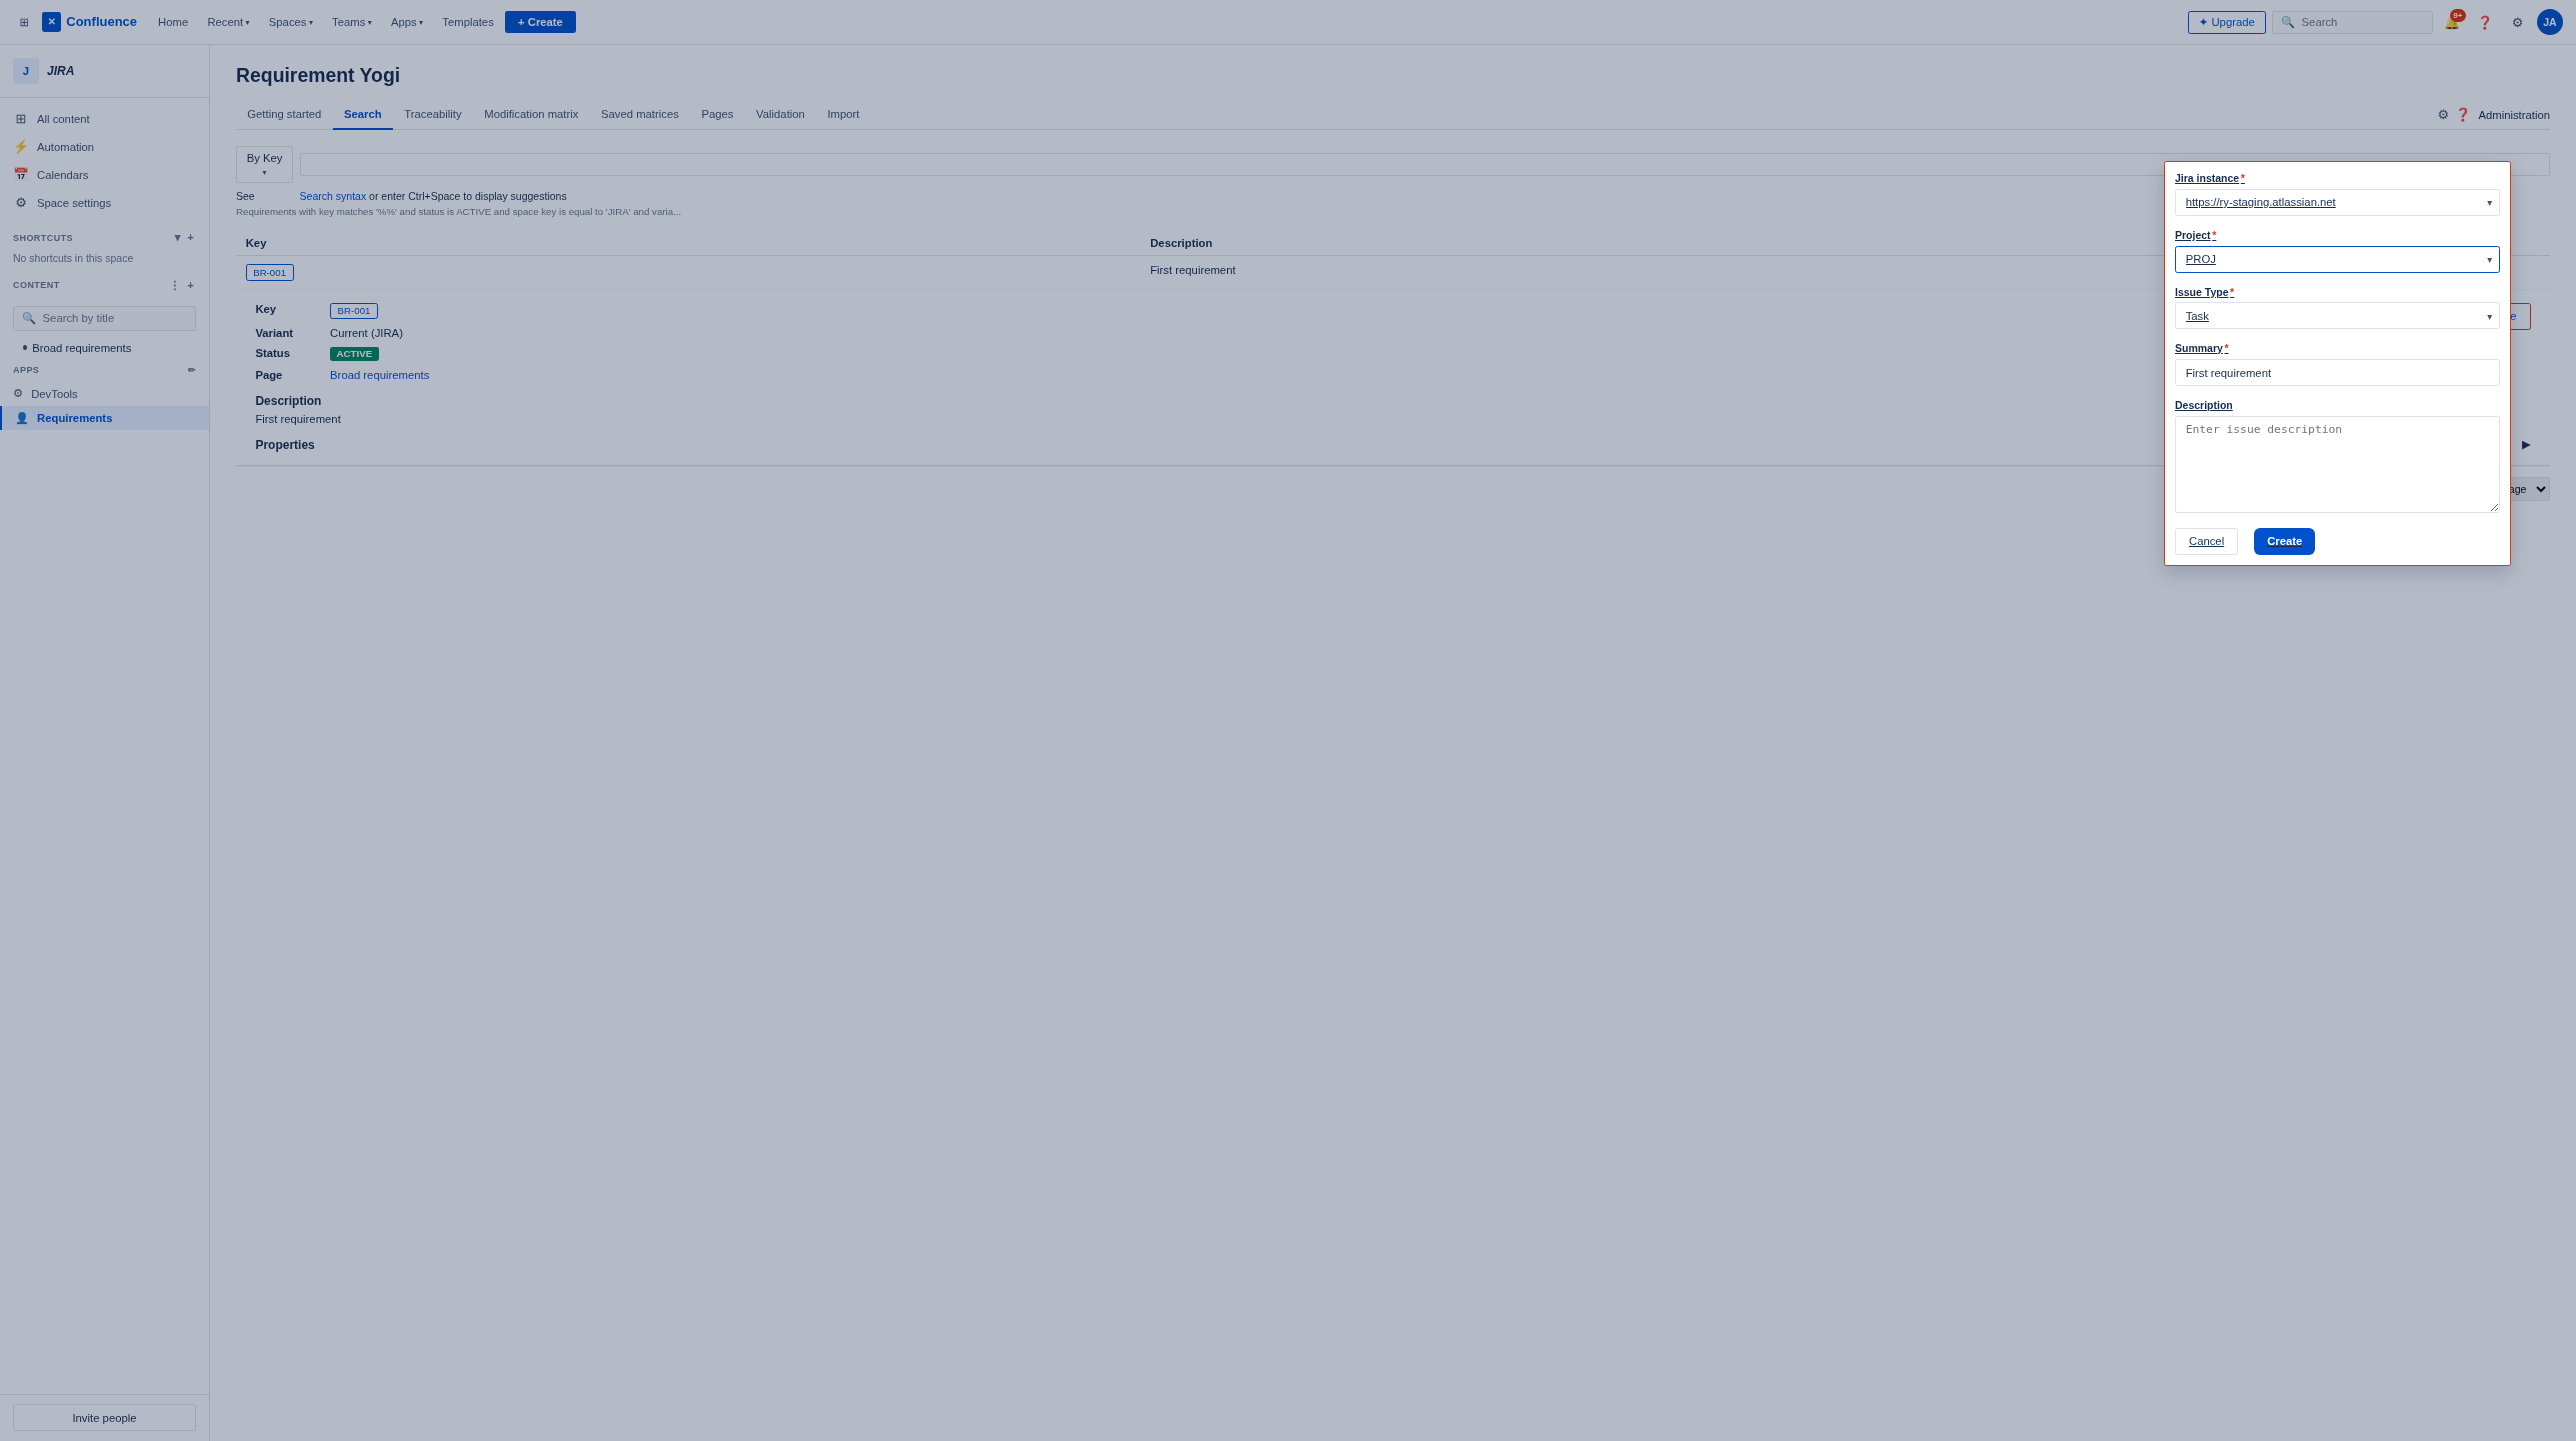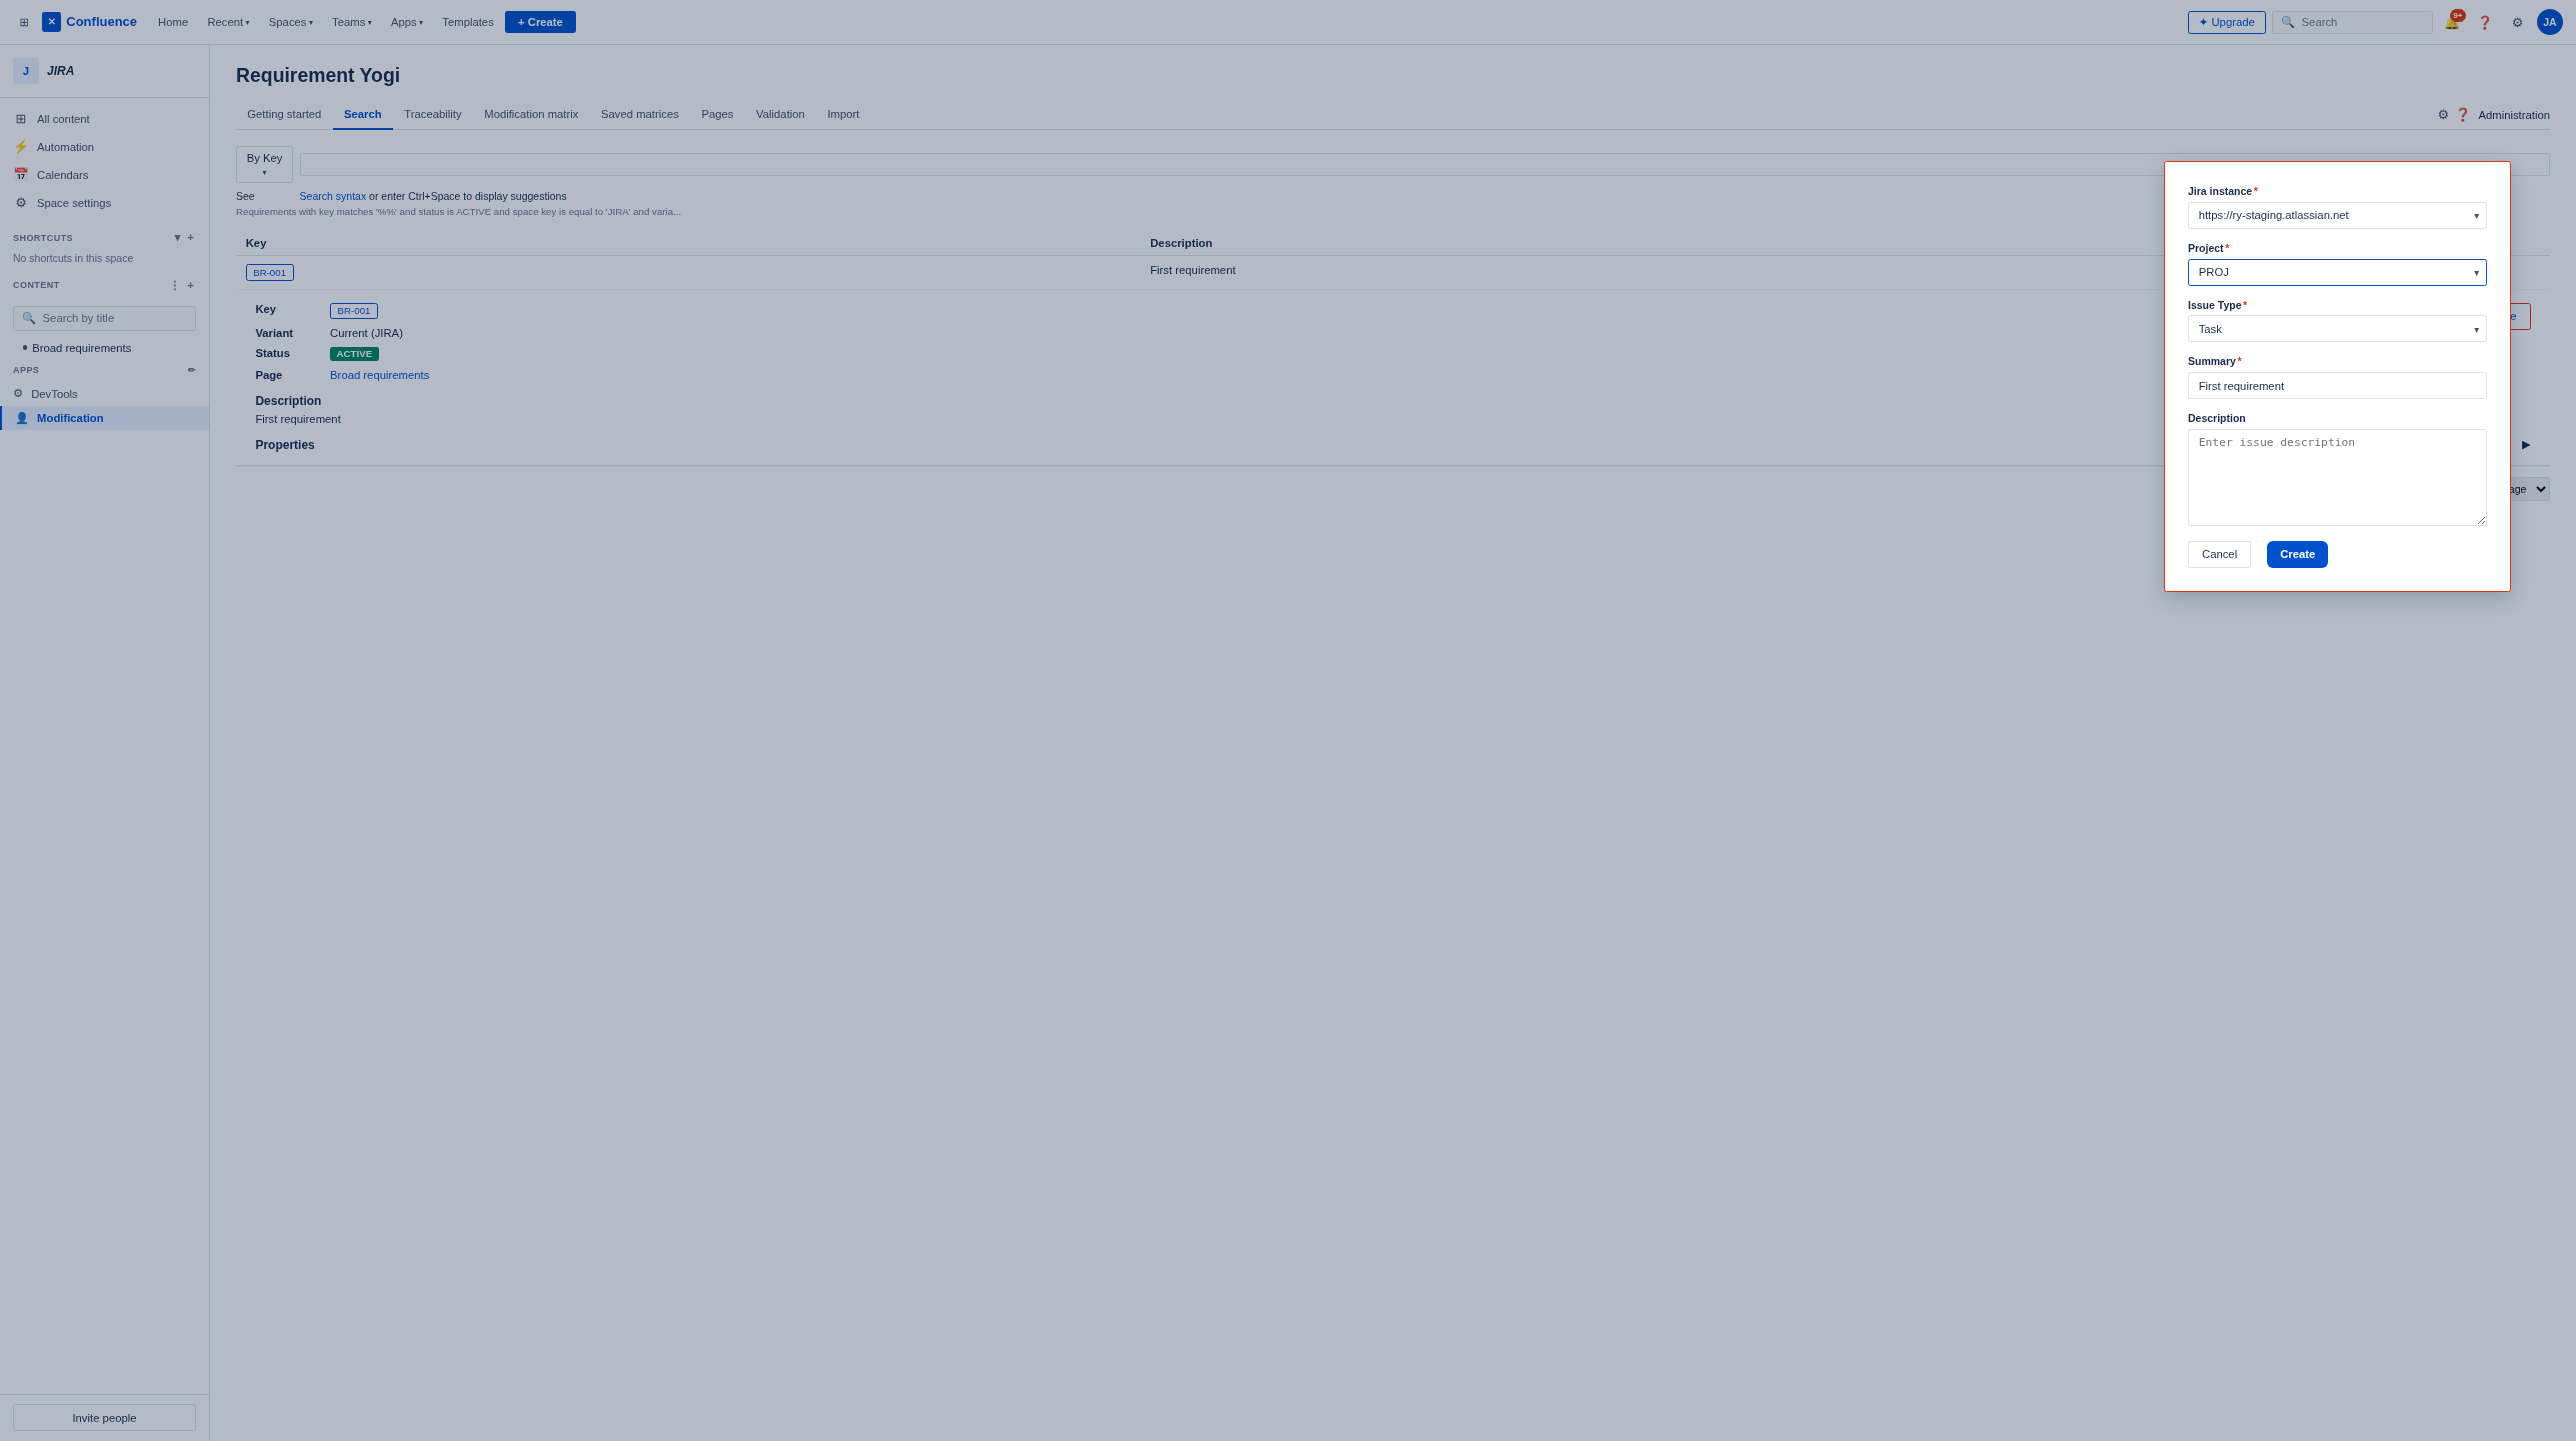--- a/index.html
+++ b/index.html
@@ -116,22 +116,23 @@
     .expanded-properties h4 { font-size: 12px; font-weight: 700; }
 
     
     .pagination-row { display: flex; align-items: center; justify-content: flex-end; margin-top: 9.7px; gap: 6.5px; }
     .per-page-select { border: 0.8px solid #dfe1e6; border-radius: 2.4px; padding: 4px 6.5px; font-size: 10.5px; cursor: pointer; }
 
     
     .modal-overlay { position: fixed; top: 0; left: 0; right: 0; bottom: 0; background: rgba(9,30,66,0.3); z-index: 200; display: flex; align-items: flex-start; justify-content: flex-end; }
     .modal-panel {
       background: #fff; border: 1.6px solid #de350b; border-radius: 2.4px;
-      padding: 23px; width: 347px; margin: 161px 65px 0 0;
+      padding: 10px; width: 347px; margin: 161px 65px 0 0;
       box-shadow: 0 6.5px 19.4px rgba(9,30,66,0.2);
+      text-decoration: underline;
     }
     .modal-field { margin-bottom: 13px; }
     .modal-label { font-size: 10.5px; font-weight: 600; color: #172b4d; margin-bottom: 4.8px; display: flex; align-items: center; gap: 1.6px; }
     .modal-label .required { color: #de350b; }
     .modal-select {
       width: 100%; border: 0.8px solid #dfe1e6; border-radius: 2.4px;
       padding: 6.5px 9.7px; font-size: 11.3px; color: #172b4d; background: #fff;
       appearance: none; cursor: pointer; display: flex; align-items: center; justify-content: space-between;
     }
     .modal-select-wrapper { position: relative; }
@@ -256,21 +257,21 @@
         <span>APPS</span>
         <span class="action-btn">✏</span>
       </div>
     </div>
     <div class="sidebar-apps-item">
       <span>⚙</span>
       <span>DevTools</span>
     </div>
     <div class="sidebar-apps-item active">
       <span>👤</span>
-      <span>Modification</span>
+      <span>Requirements</span>
     </div>
 
     <div class="sidebar-bottom">
       <button class="invite-btn">Invite people</button>
     </div>
   </aside>
 
   <main class="main-content">
     <h1 class="page-title">Requirement Yogi</h1>
 

